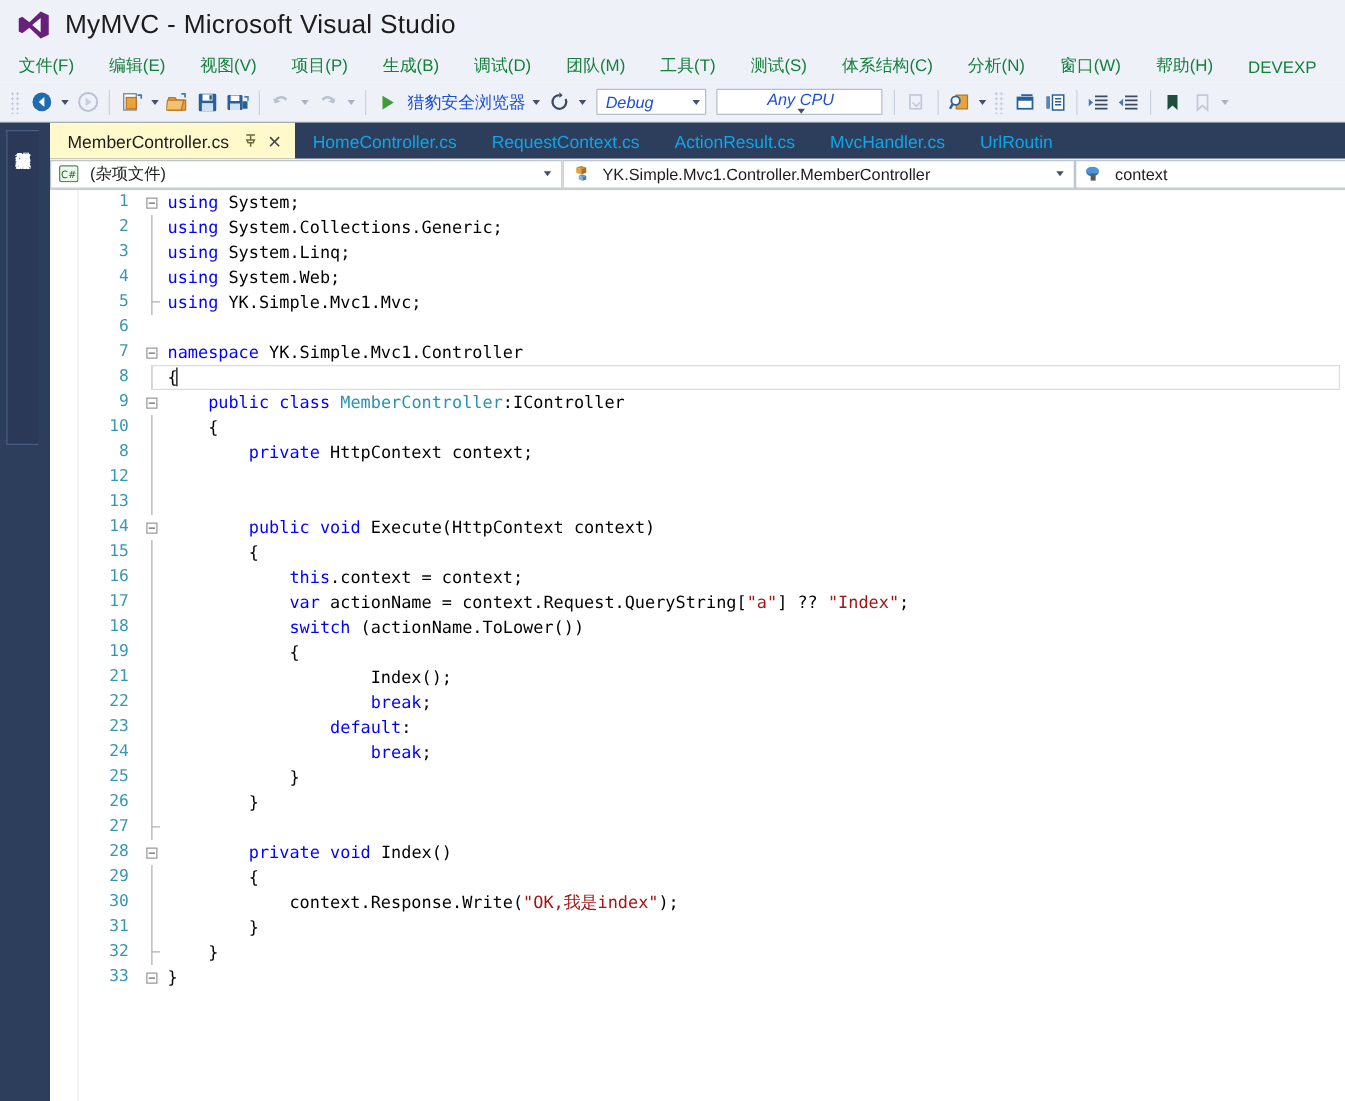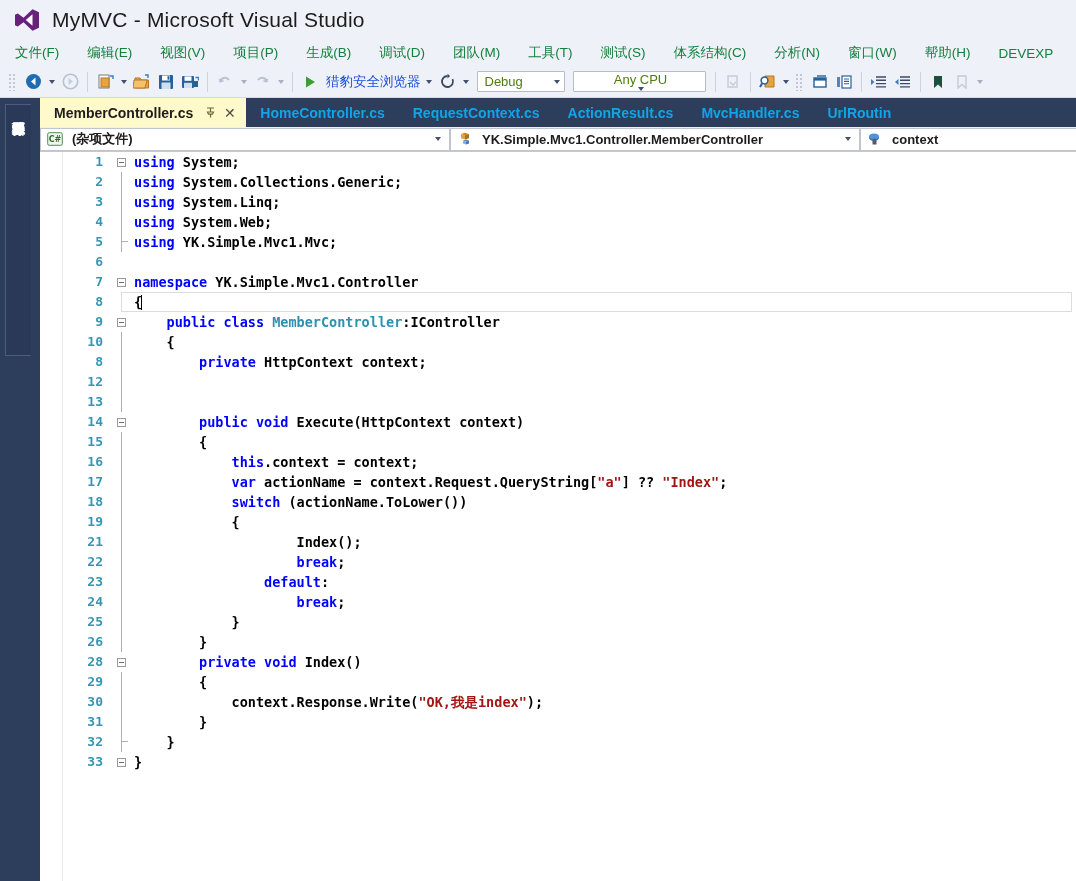--- a/index.html
+++ b/index.html
@@ -38,27 +38,27 @@
     background-size:4px 4px;opacity:.85;}
   .tb-btn{width:24px;height:24px;display:flex;align-items:center;justify-content:center;flex:none;cursor:default;}
   .tb-caret{width:13px;height:24px;display:flex;align-items:center;justify-content:center;flex:none;cursor:default;}
   .tb-caret i{border-left:3.5px solid transparent;border-right:3.5px solid transparent;border-top:4px solid #44506b;display:block;}
   .tb-caret.dim i{border-top-color:#a9b0c2;}
   .tb-sep{width:1px;height:20px;background:#ccd2e0;margin:0 5px;flex:none;}
   .run-label{font-size:13.5px;color:#1d4ed8;white-space:nowrap;margin:0 2px 0 4px;}
   .combo{
     height:21px;background:#ffffff;border:1px solid #b6bcca;border-radius:1px;
     display:flex;align-items:center;justify-content:space-between;
-    padding:0 4px 0 7px;font-size:13px;color:#4d7c0f;margin:16px 4px;flex:none;box-sizing:border-box;
+    padding:0 4px 0 7px;font-size:13px;color:#1d4ed8;margin:16px 4px;flex:none;box-sizing:border-box;font-style:italic;
   }
   .combo.debug{width:88px;}
   .combo.cpu{width:133px;flex-direction:column;}
   .combo i{border-left:3.5px solid transparent;border-right:3.5px solid transparent;border-top:4px solid #44506b;}
   
-  .shell{display:flex;height:calc(881px - 40px - 26px - 32px);font-weight:bold;}
+  .shell{display:flex;height:calc(881px - 40px - 26px - 32px);}
   .left-rail{
     width:40px;background:#2d3e5c;flex:none;position:relative;overflow:hidden;
   }
   .rail-tab{
     position:absolute;left:5px;top:6px;width:26px;height:252px;
     background:#293957;border:1px solid #4a5d80;border-right:none;
     display:flex;align-items:flex-start;justify-content:center;padding-top:7px;box-sizing:border-box;
   }
   .rail-text{
     writing-mode:vertical-rl;text-orientation:upright;
@@ -440,20 +440,21 @@
           <div class="code-line"><span class="ln">16</span><span class="fold"><span class="guide"></span></span><span class="txt"><span class="pl">            </span><span class="kw">this</span><span class="pl">.context = context;</span></span></div>
           <div class="code-line"><span class="ln">17</span><span class="fold"><span class="guide"></span></span><span class="txt"><span class="pl">            </span><span class="kw">var</span><span class="pl"> actionName = context.Request.QueryString[</span><span class="st">"a"</span><span class="pl">] ?? </span><span class="st">"Index"</span><span class="pl">;</span></span></div>
           <div class="code-line"><span class="ln">18</span><span class="fold"><span class="guide"></span></span><span class="txt"><span class="pl">            </span><span class="kw">switch</span><span class="pl"> (actionName.ToLower())</span></span></div>
           <div class="code-line"><span class="ln">19</span><span class="fold"><span class="guide"></span></span><span class="txt"><span class="pl">            {</span></span></div>
           <div class="code-line"><span class="ln">21</span><span class="fold"><span class="guide"></span></span><span class="txt"><span class="pl">                    Index();</span></span></div>
           <div class="code-line"><span class="ln">22</span><span class="fold"><span class="guide"></span></span><span class="txt"><span class="pl">                    </span><span class="kw">break</span><span class="pl">;</span></span></div>
           <div class="code-line"><span class="ln">23</span><span class="fold"><span class="guide"></span></span><span class="txt"><span class="pl">                </span><span class="kw">default</span><span class="pl">:</span></span></div>
           <div class="code-line"><span class="ln">24</span><span class="fold"><span class="guide"></span></span><span class="txt"><span class="pl">                    </span><span class="kw">break</span><span class="pl">;</span></span></div>
           <div class="code-line"><span class="ln">25</span><span class="fold"><span class="guide"></span></span><span class="txt"><span class="pl">            }</span></span></div>
           <div class="code-line"><span class="ln">26</span><span class="fold"><span class="guide"></span></span><span class="txt"><span class="pl">        }</span></span></div>
+          <div class="code-line"><span class="ln">27</span><span class="fold"><span class="guide"></span><span class="guide-dash"></span></span><span class="txt"></span></div>
           <div class="code-line"><span class="ln">28</span><span class="fold"><span class="fold-box"></span></span><span class="txt"><span class="pl">        </span><span class="kw">private</span><span class="pl"> </span><span class="kw">void</span><span class="pl"> Index()</span></span></div>
           <div class="code-line"><span class="ln">29</span><span class="fold"><span class="guide"></span></span><span class="txt"><span class="pl">        {</span></span></div>
           <div class="code-line"><span class="ln">30</span><span class="fold"><span class="guide"></span></span><span class="txt"><span class="pl">            context.Response.Write(</span><span class="st">"OK,我是index"</span><span class="pl">);</span></span></div>
           <div class="code-line"><span class="ln">31</span><span class="fold"><span class="guide"></span></span><span class="txt"><span class="pl">        }</span></span></div>
           <div class="code-line"><span class="ln">32</span><span class="fold"><span class="guide"></span><span class="guide-dash"></span></span><span class="txt"><span class="pl">    }</span></span></div>
           <div class="code-line"><span class="ln">33</span><span class="fold"><span class="fold-box"></span></span><span class="txt"><span class="pl">}</span></span></div>
         </div>
     </div>
 
   </div>

